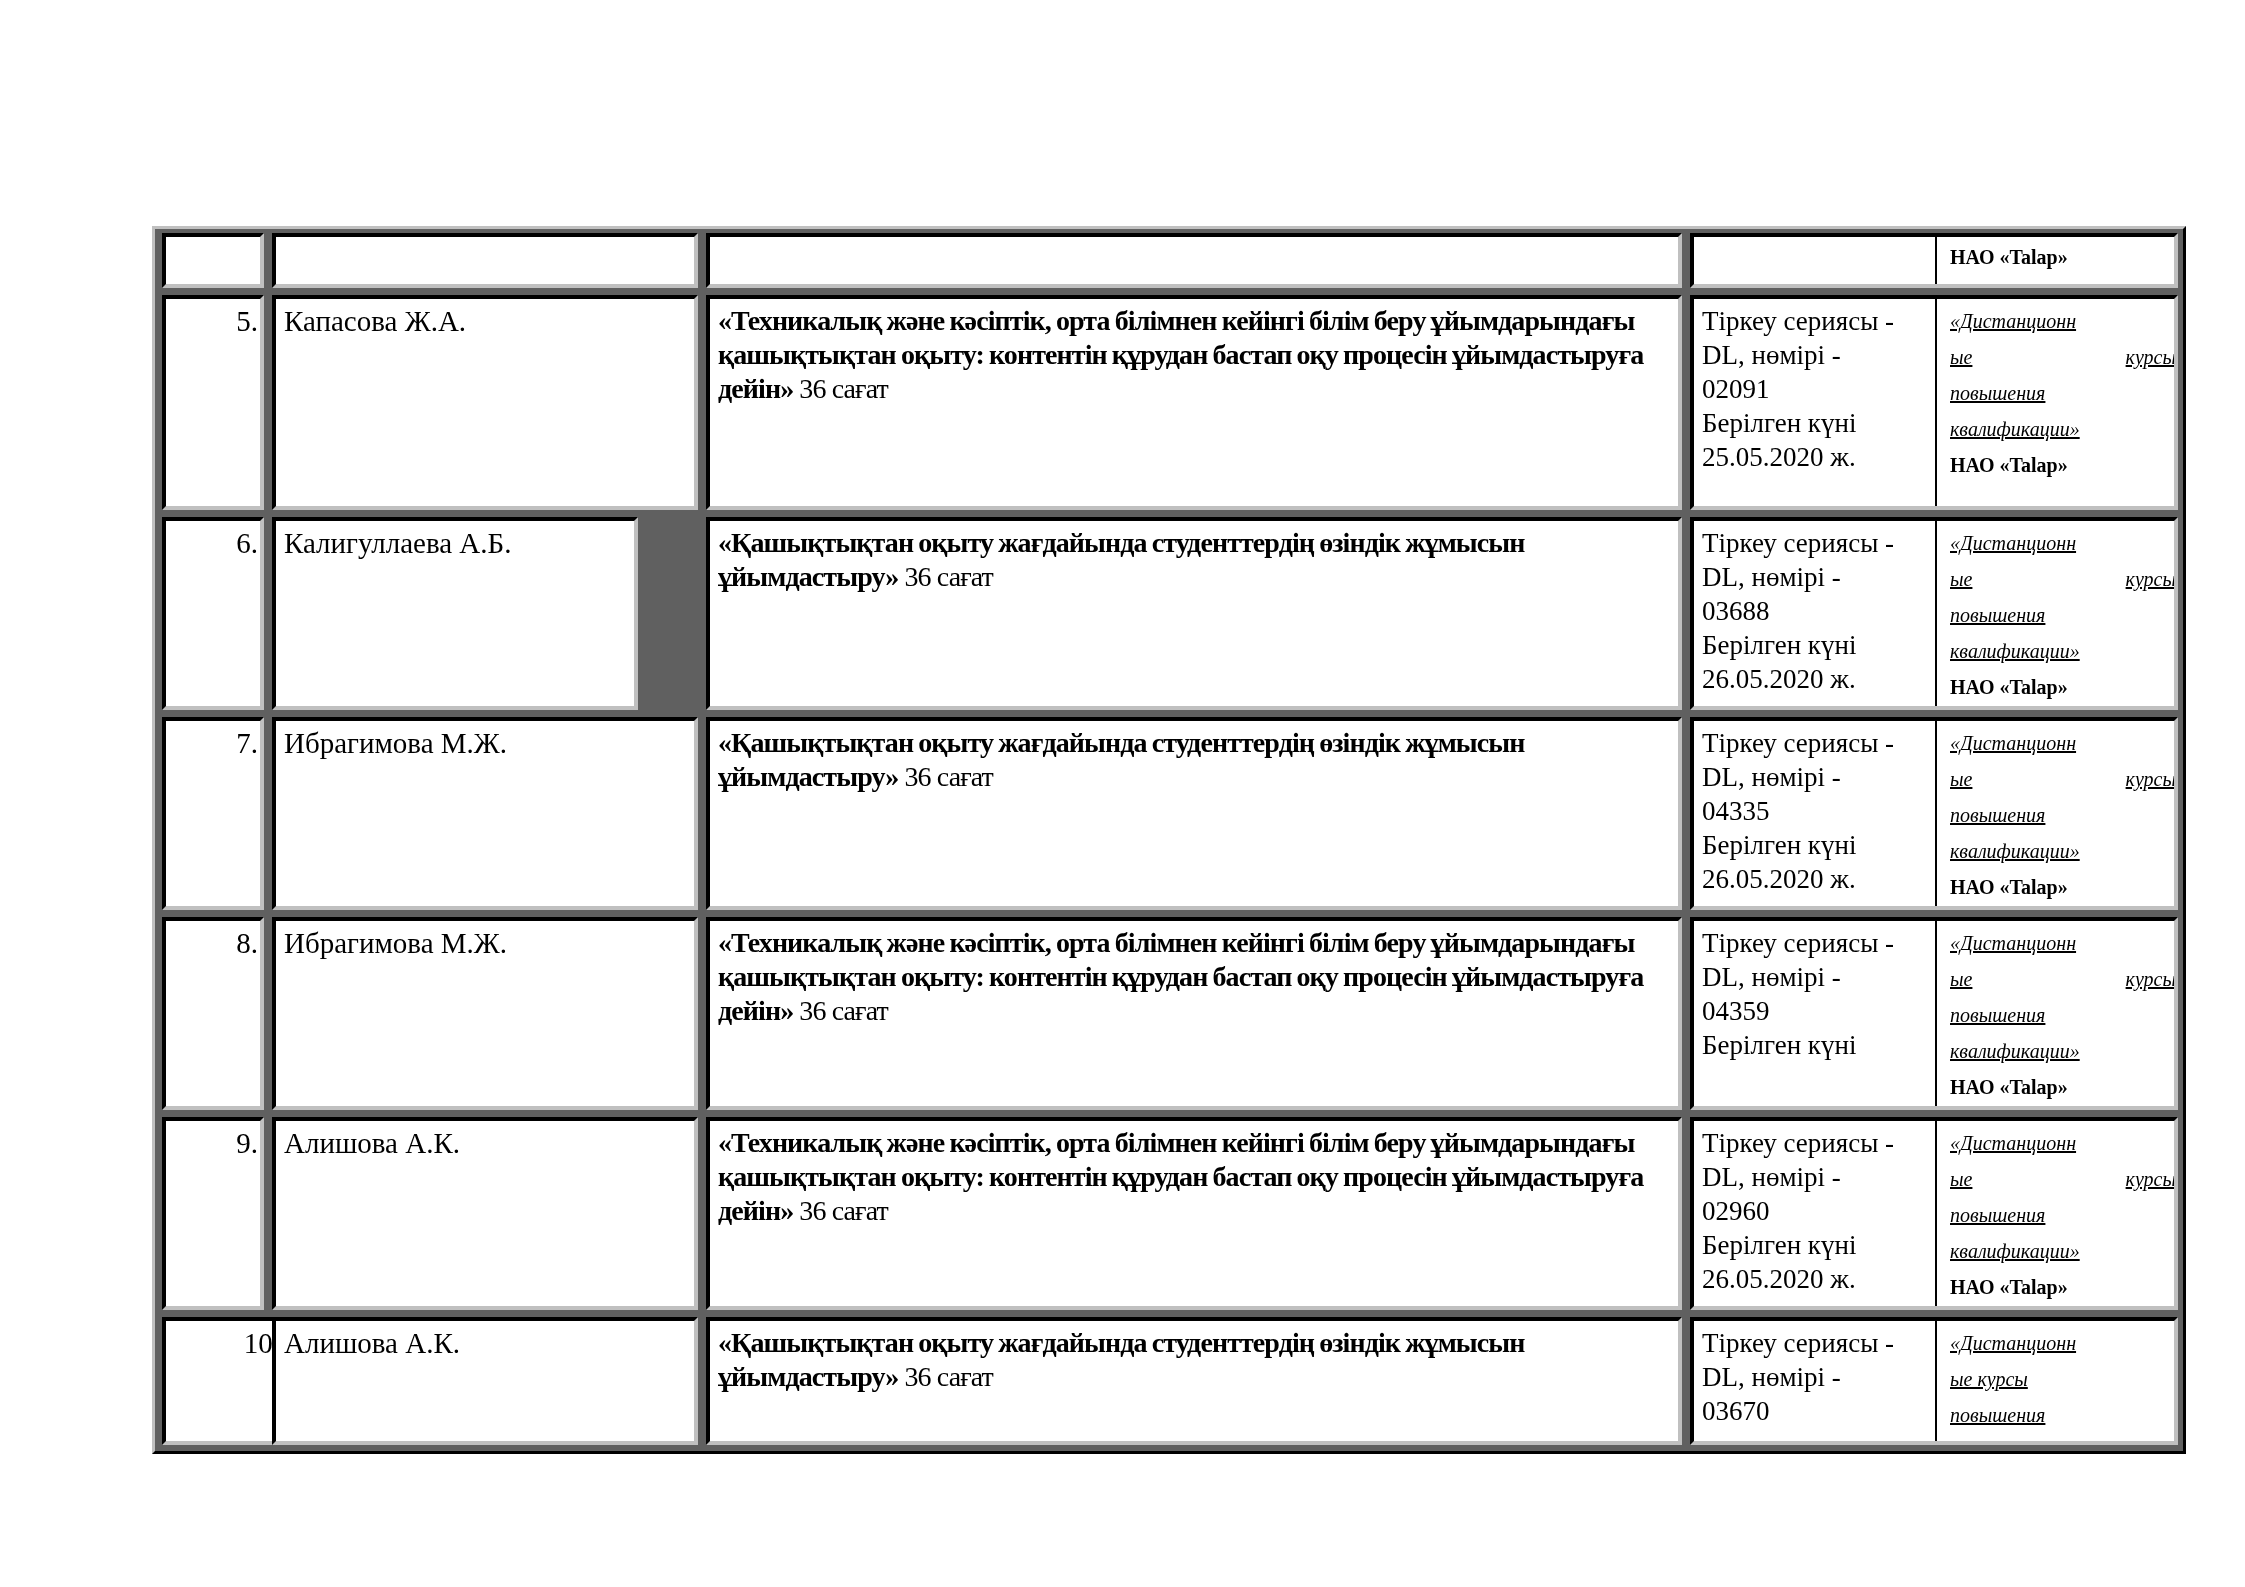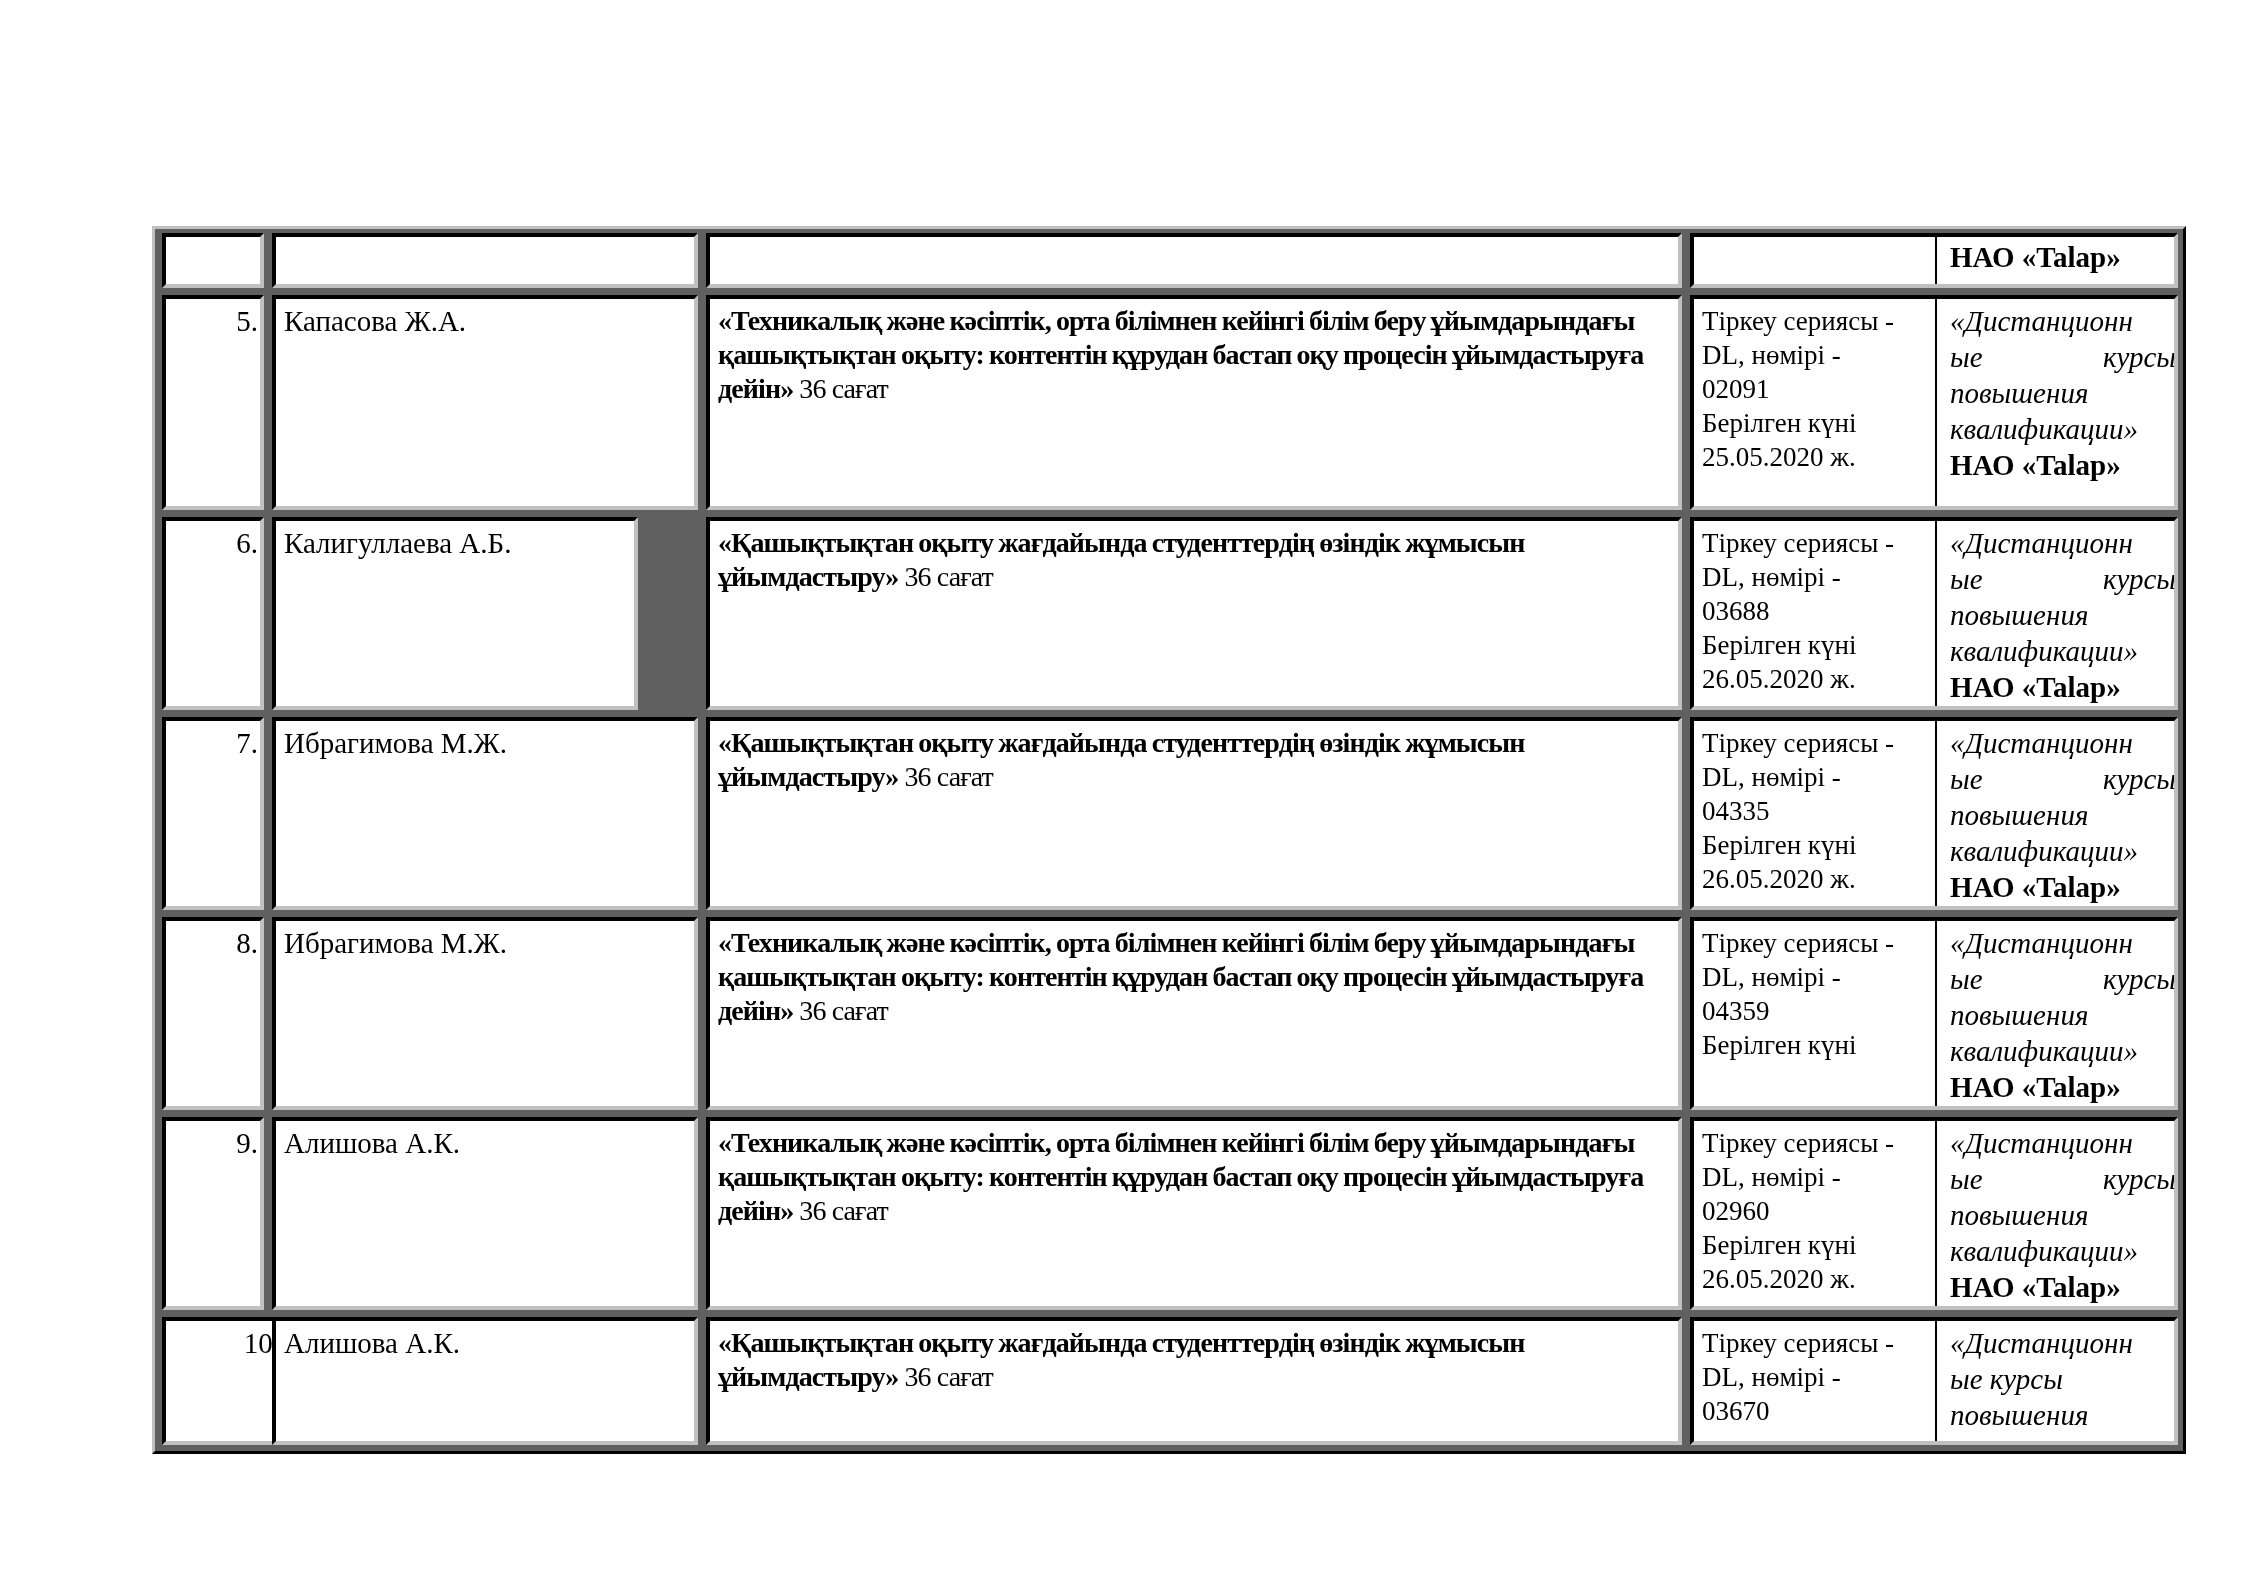--- a/index.html
+++ b/index.html
@@ -75,29 +75,30 @@
   .cert .line {
     display: block;
     white-space: nowrap;
   }
   .divider {
     position: absolute;
     width: 2px;
     background: #000;
   }
   .org {
-    font-size: 29px;
+    font-size: 20px;
     line-height: 36px;
     padding: 2px 8px 0 10px;
   }
   .org .it {
     display: block;
     font-style: italic;
     text-align: justify;
     text-align-last: left;
+    text-decoration: underline;
   }
   .org .it.justify-row {
     display: flex;
     justify-content: space-between;
   }
   .org .bold {
     display: block;
     font-weight: bold;
     white-space: nowrap;
   }

